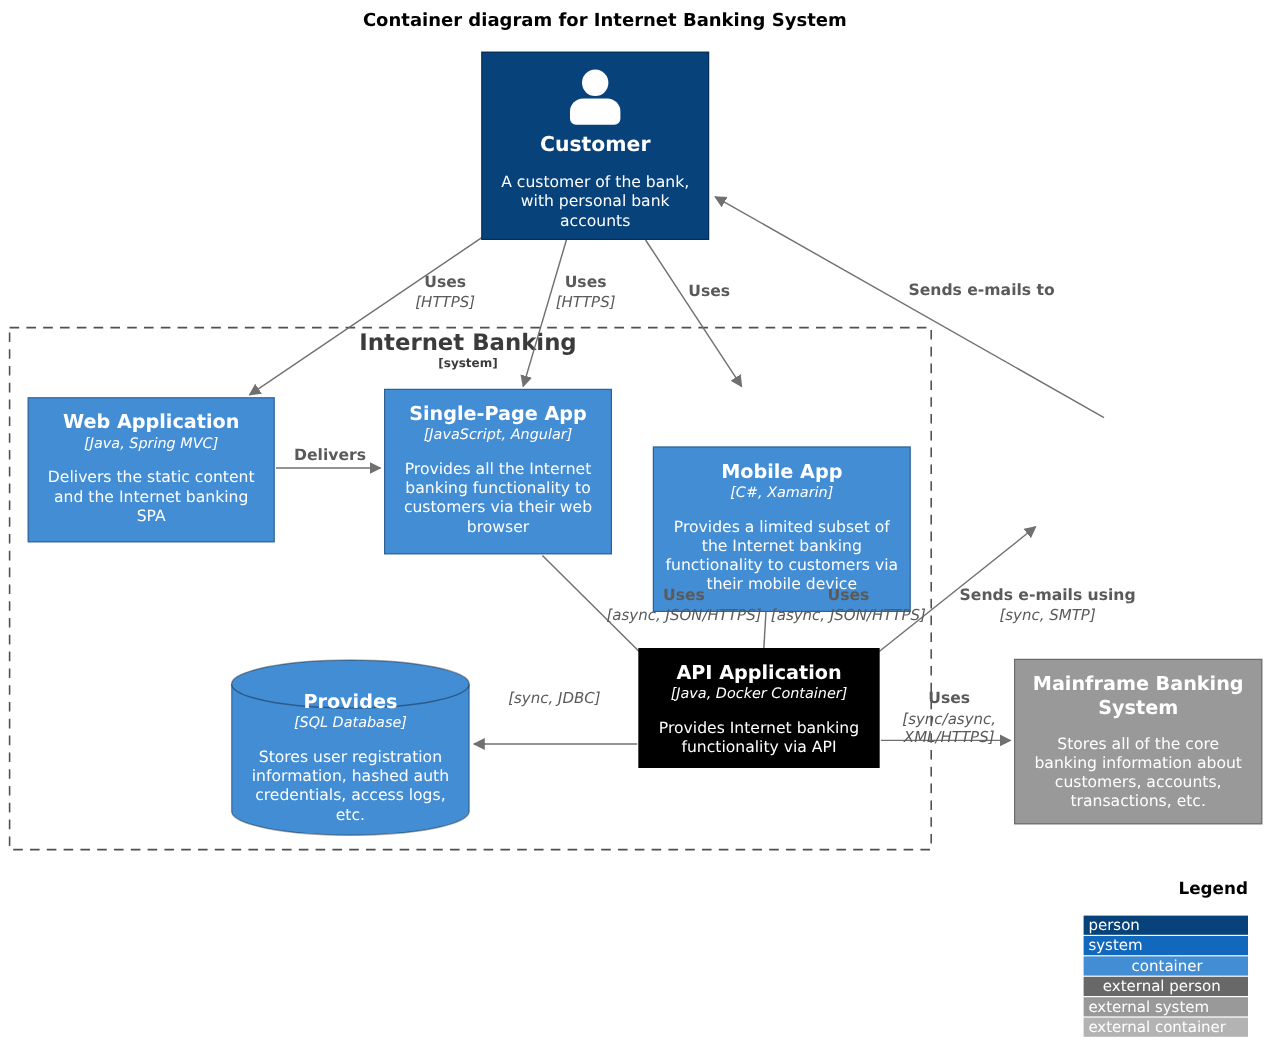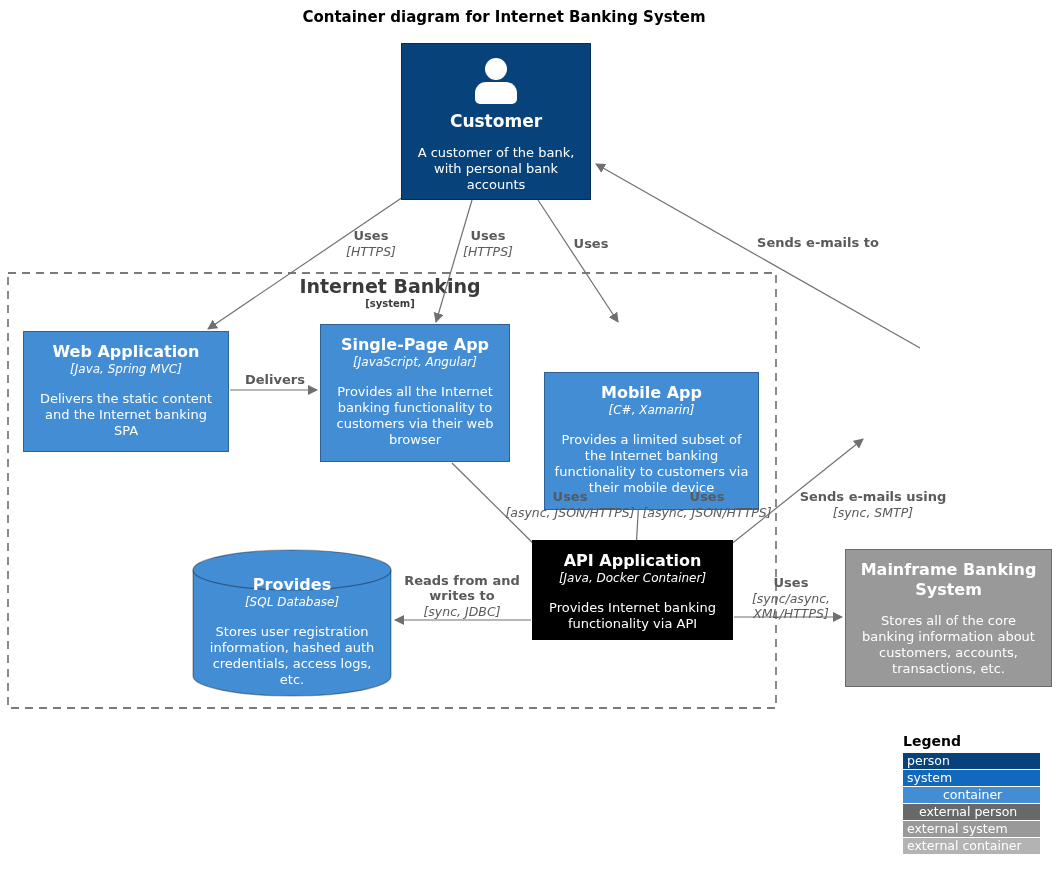--- a/index.html
+++ b/index.html
@@ -35,21 +35,21 @@
     position:absolute; left:0; top:26px; width:100%; box-sizing:border-box;
     padding:0 10px; color:#fff; text-align:center; z-index:4;
   }
   .edge-label {
     position:absolute; transform:translateX(-50%); z-index:4;
     text-align:center; color:#5a5a5a;
   }
   .el-name { font-size:13px; font-weight:bold; line-height:1.15; }
   .el-tech { font-size:12.5px; font-style:italic; line-height:1.2; }
   #legend { position:absolute; left:903px; top:733px; width:137px; z-index:5; }
-  .legend-title { font-size:14px; font-weight:bold; color:#000; margin-bottom:4px; }
+  .legend-title { font-size:14px; font-weight:bold; color:#000; margin-bottom:14px;text-align:right; }
   .legend-row {
     height:16px; line-height:16px; margin-bottom:1px; padding-left:4px;
     font-size:12.5px; color:#fff; box-sizing:border-box;
   }
 </style>
 </head>
 <body>
 
 <div id="canvas">
 
@@ -153,21 +153,20 @@
   </div>
   <div class="edge-label" style="left:707px;top:490px;">
     <div class="el-name">Uses</div>
     <div class="el-tech">[async, JSON/HTTPS]</div>
   </div>
   <div class="edge-label" style="left:873px;top:490px;">
     <div class="el-name">Sends e-mails using</div>
     <div class="el-tech">[sync, SMTP]</div>
   </div>
   <div class="edge-label" style="left:462px;top:574px;width:132px;">
-    <div class="el-name">Reads from and writes to</div>
     <div class="el-tech">[sync, JDBC]</div>
   </div>
   <div class="edge-label" style="left:791px;top:576px;width:106px;">
     <div class="el-name">Uses</div>
     <div class="el-tech">[sync/async, XML/HTTPS]</div>
   </div>
 
   <div id="legend">
     <div class="legend-title">Legend</div>
     <div class="legend-row" style="background: rgb(8, 66, 123);">person</div>

